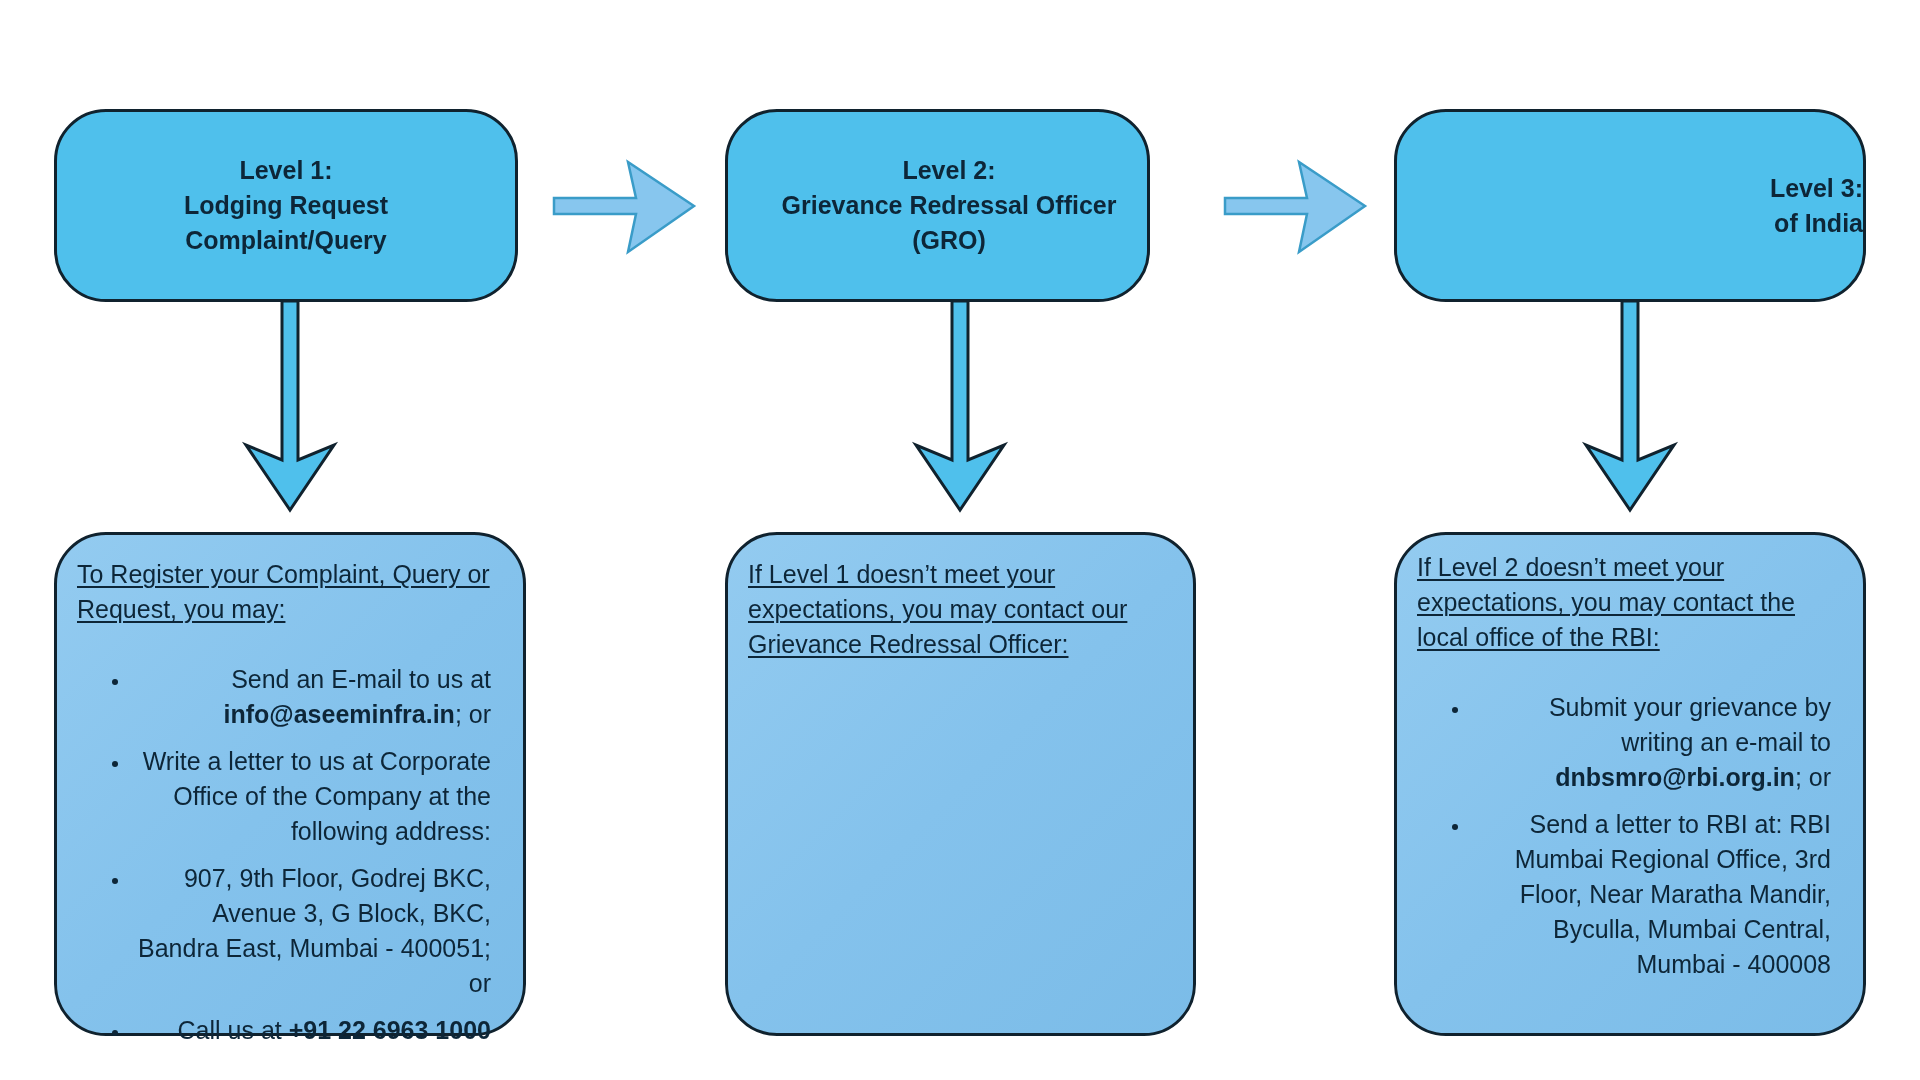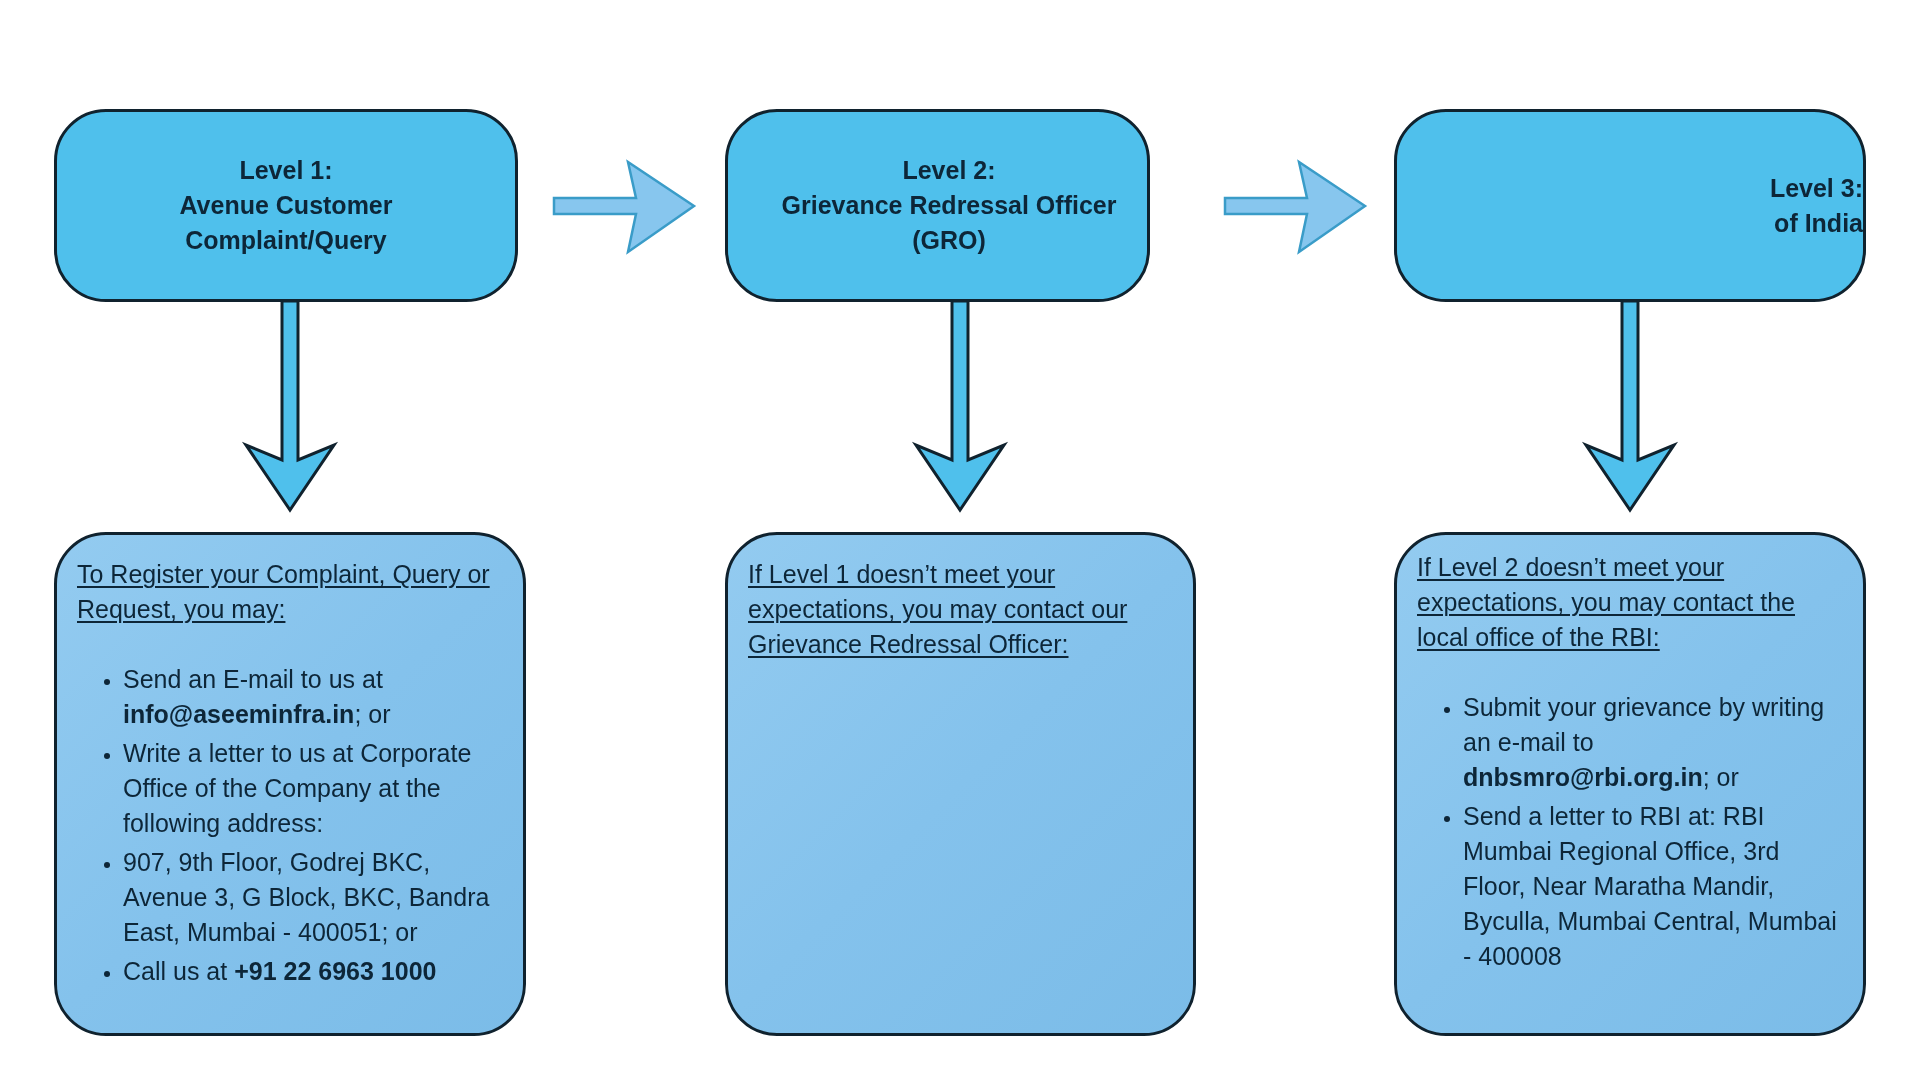--- a/index.html
+++ b/index.html
@@ -20,41 +20,41 @@
     padding: 18px 20px 0 20px; font-size: 25px; line-height: 35px; color: #0d2638;
   }
   #col1-top { left: 54px; width: 464px; }
   #col2-top { left: 725px; width: 425px; padding-left: 23px; }
   #col3-top { left: 1394px; width: 472px; align-items: flex-end; }
   #col1-bottom { left: 54px; width: 472px; padding-top: 22px; }
   #col2-bottom { left: 725px; width: 471px; padding-top: 22px; }
   #col3-bottom { left: 1394px; width: 472px; padding-top: 15px; }
   .intro { text-decoration: underline; text-underline-offset: 3px; text-decoration-thickness: 1.5px; margin: 0 0 35px 0; }
   ul { margin: 0; padding: 0 0 0 42px; }
-  li { margin: 4px; padding: 0; }
+  li { margin: 12px; padding: 0; text-align: right; }
   li::marker { font-size: 20px; }
   b { font-weight: bold; }
   svg.arrows { position: absolute; left: 0; top: 0; width: 1920px; height: 1080px; pointer-events: none; }
 </style>
 </head>
 <body>
 
 <svg class="arrows" viewBox="0 0 1920 1080">
 
   <polygon points="554,198 636,198 628,162 694,206 628,252 636,214 554,214" fill="#87c6ee" stroke="#3a9cc8" stroke-width="2.5" stroke-linejoin="miter"></polygon>
   <polygon points="1225,198 1307,198 1299,162 1365,206 1299,252 1307,214 1225,214" fill="#87c6ee" stroke="#3a9cc8" stroke-width="2.5" stroke-linejoin="miter"></polygon>
 
   <polygon points="282,301 298,301 298,460 334,445 290,510 246,445 282,460" fill="#4fc0ec" stroke="#10222e" stroke-width="3" stroke-linejoin="miter"></polygon>
   <polygon points="952,301 968,301 968,460 1004,445 960,510 916,445 952,460" fill="#4fc0ec" stroke="#10222e" stroke-width="3" stroke-linejoin="miter"></polygon>
   <polygon points="1622,301 1638,301 1638,460 1674,445 1630,510 1586,445 1622,460" fill="#4fc0ec" stroke="#10222e" stroke-width="3" stroke-linejoin="miter"></polygon>
 </svg>
 
 <div class="top-box" id="col1-top">
   <div>Level 1:</div>
-  <div>Avenue Customer</div>
+  <div>Lodging Request</div>
   <div>Complaint/Query</div>
 </div>
 <div class="bottom-box" id="col1-bottom">
   <p class="intro">To Register your Complaint, Query or Request, you may:</p>
   <ul>
     <li><span>Send an E-mail to us at </span><b>info@aseeminfra.in</b><span>; or</span></li>
     <li><span>Write a letter to us at Corporate Office of the Company at the following address:</span></li>
     <li><span>907, 9th Floor, Godrej BKC, Avenue 3, G Block, BKC, Bandra East, Mumbai - 400051; or</span></li>
     <li><span>Call us at </span><b>+91 22 6963 1000</b></li>
   </ul>

